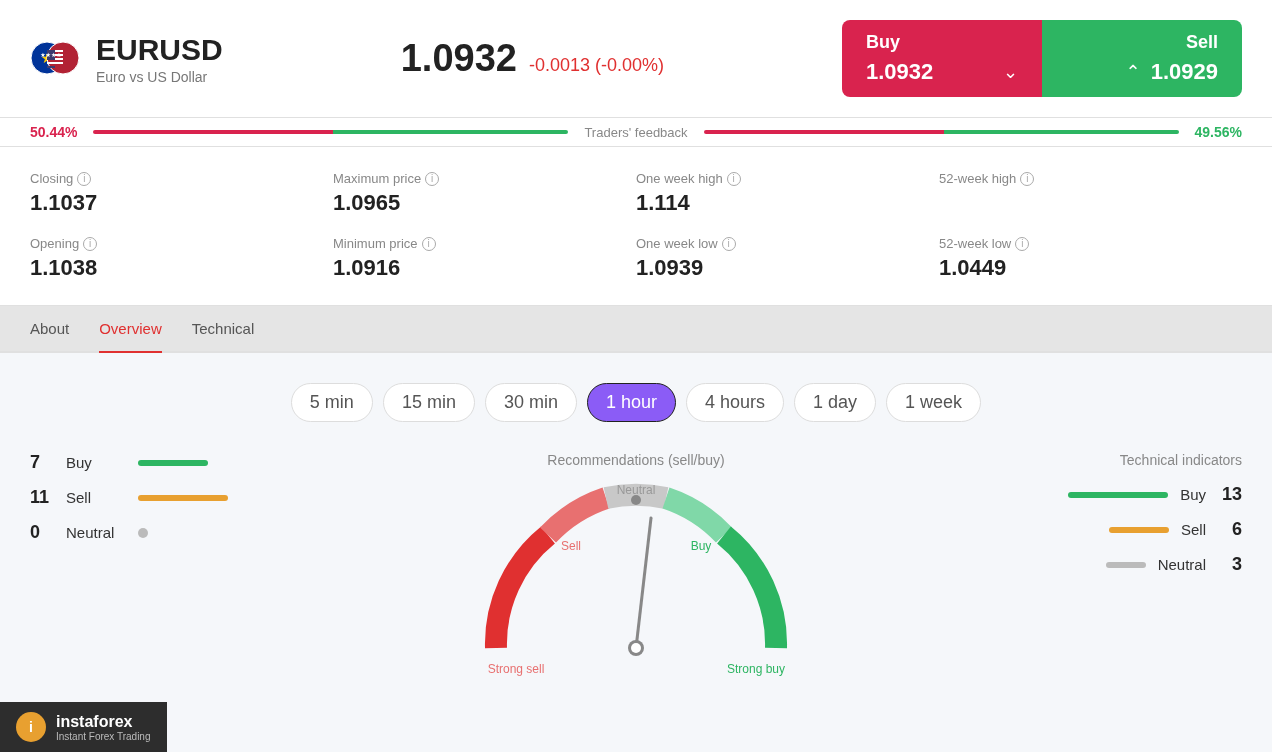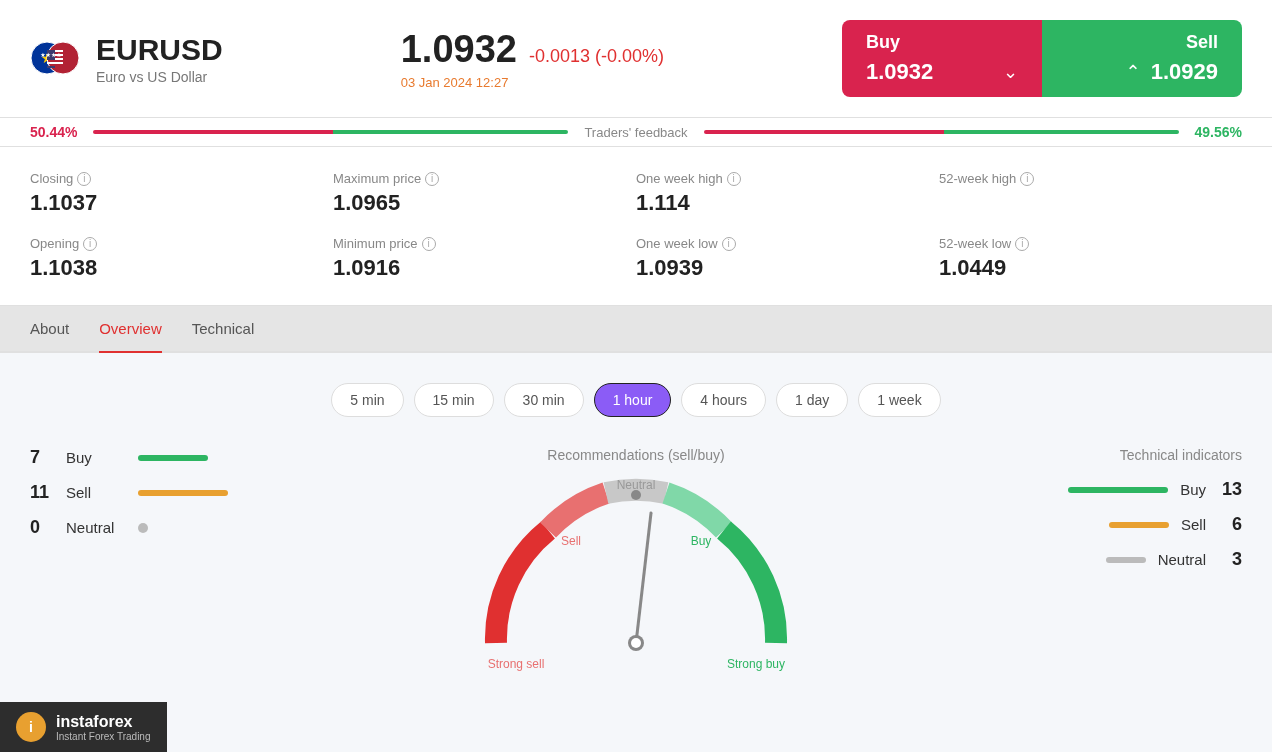--- a/index.html
+++ b/index.html
@@ -240,21 +240,21 @@
       gap: 10px;
       margin-bottom: 30px;
     }
 
     .tf-btn {
       padding: 8px 18px;
       border-radius: 20px;
       border: 1px solid #ddd;
       background: #fff;
       color: #555;
-      font-size: 14px;
+      font-size: 18px;
       cursor: pointer;
     }
 
     .tf-btn.active {
       background: #8b5cf6;
       color: #fff;
       border-color: #222;
     }
 
     .analysis-section {
@@ -411,21 +411,20 @@
       <div class="currency-name">EURUSD</div>
       <div class="currency-subtitle">Euro vs US Dollar</div>
     </div>
   </div>
 
   <div class="price-section">
     <div class="price-row">
       <span class="current-price">1.0932</span>
       <span class="price-change">-0.0013 (-0.00%)</span>
     </div>
-    <div class="price-date">03 Jan 2024 12:27</div>
   </div>
 
   <div class="buy-sell-section">
     <div class="buy-box">
       <div class="buy-label">Buy</div>
       <div class="buy-price-row">
         <span class="box-price">1.0932</span>
         <span class="chevron-down">⌄</span>
       </div>
     </div>

